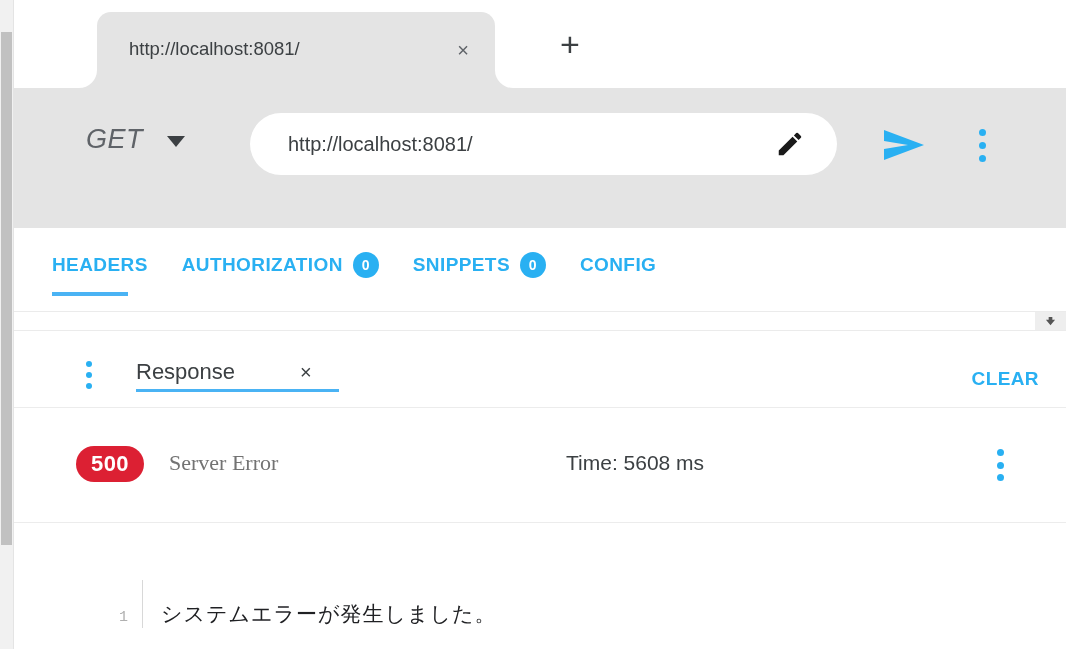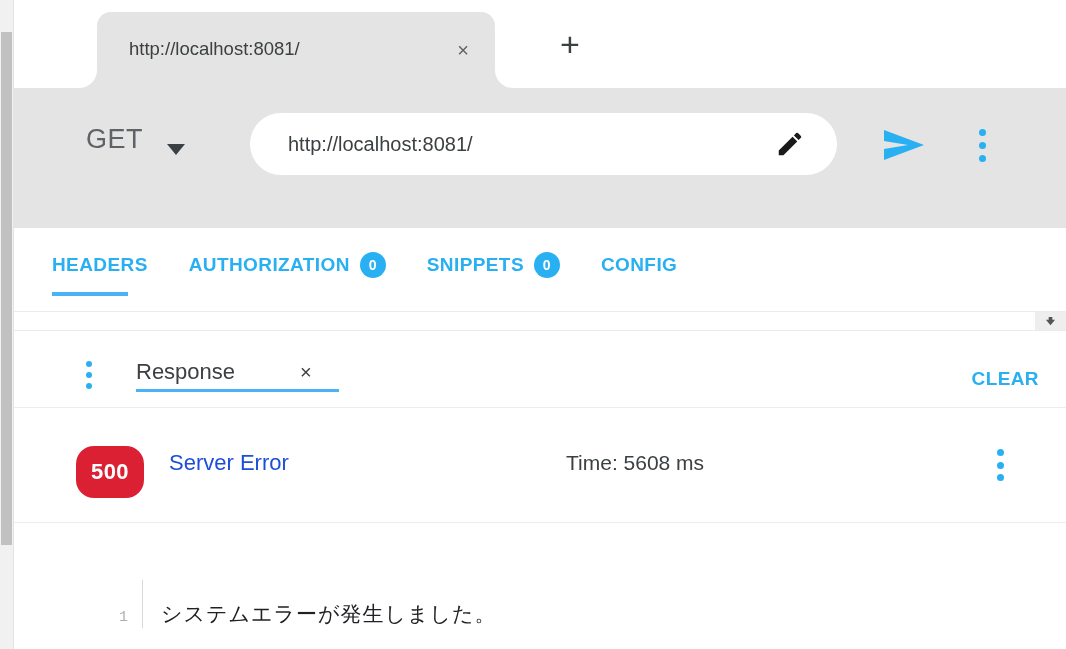--- a/index.html
+++ b/index.html
@@ -121,23 +121,24 @@
     top: 88px;
     right: 0;
     height: 140px;
     background: #e4e4e4;
   }
   .method-select {
     position: absolute;
     left: 72px;
     top: 36px;
     display: flex;
-    align-items: flex-end;
+    align-items: center;
     gap: 24px;
     cursor: pointer;
+    font-style: italic;
   }
   .method-label {
     font-size: 27px;
     color: #5f6368;
     letter-spacing: 0.5px;
   }
   .chevron-down {
     width: 0;
     height: 0;
     border-left: 9px solid transparent;
@@ -206,21 +207,21 @@
     right: 0;
     height: 82px;
     background: #ffffff;
   }
   .tabrow {
     position: absolute;
     left: 38px;
     top: 24px;
     display: flex;
     align-items: center;
-    gap: 16px;
+    gap: 9px;
     white-space: nowrap;
   }
   .stab {
     display: flex;
     align-items: center;
     gap: 10px;
     font-size: 19px;
     font-weight: bold;
     color: #29b0f2;
     letter-spacing: 0.4px;
@@ -341,37 +342,38 @@
     left: 14px;
     top: 408px;
     right: 0;
     height: 114px;
   }
   .status-badge {
     position: absolute;
     left: 62px;
     top: 38px;
     min-width: 68px;
-    height: 52px;
+    height: 36px;
     border-radius: 18px;
     background: #dc2033;
     color: #ffffff;
     font-size: 22px;
     font-weight: bold;
     display: flex;
     align-items: center;
     justify-content: center;
     letter-spacing: 0.5px;
   }
   .status-text {
     position: absolute;
     left: 155px;
     top: 42px;
     font-size: 22px;
-    color: #1d4ed8;
+    color: #737373;
+    font-family: Liberation Serif, serif;
   }
   .status-time {
     position: absolute;
     left: 552px;
     top: 43px;
     font-size: 21px;
     color: #3c4043;
     white-space: nowrap;
   }
   .status-size {

